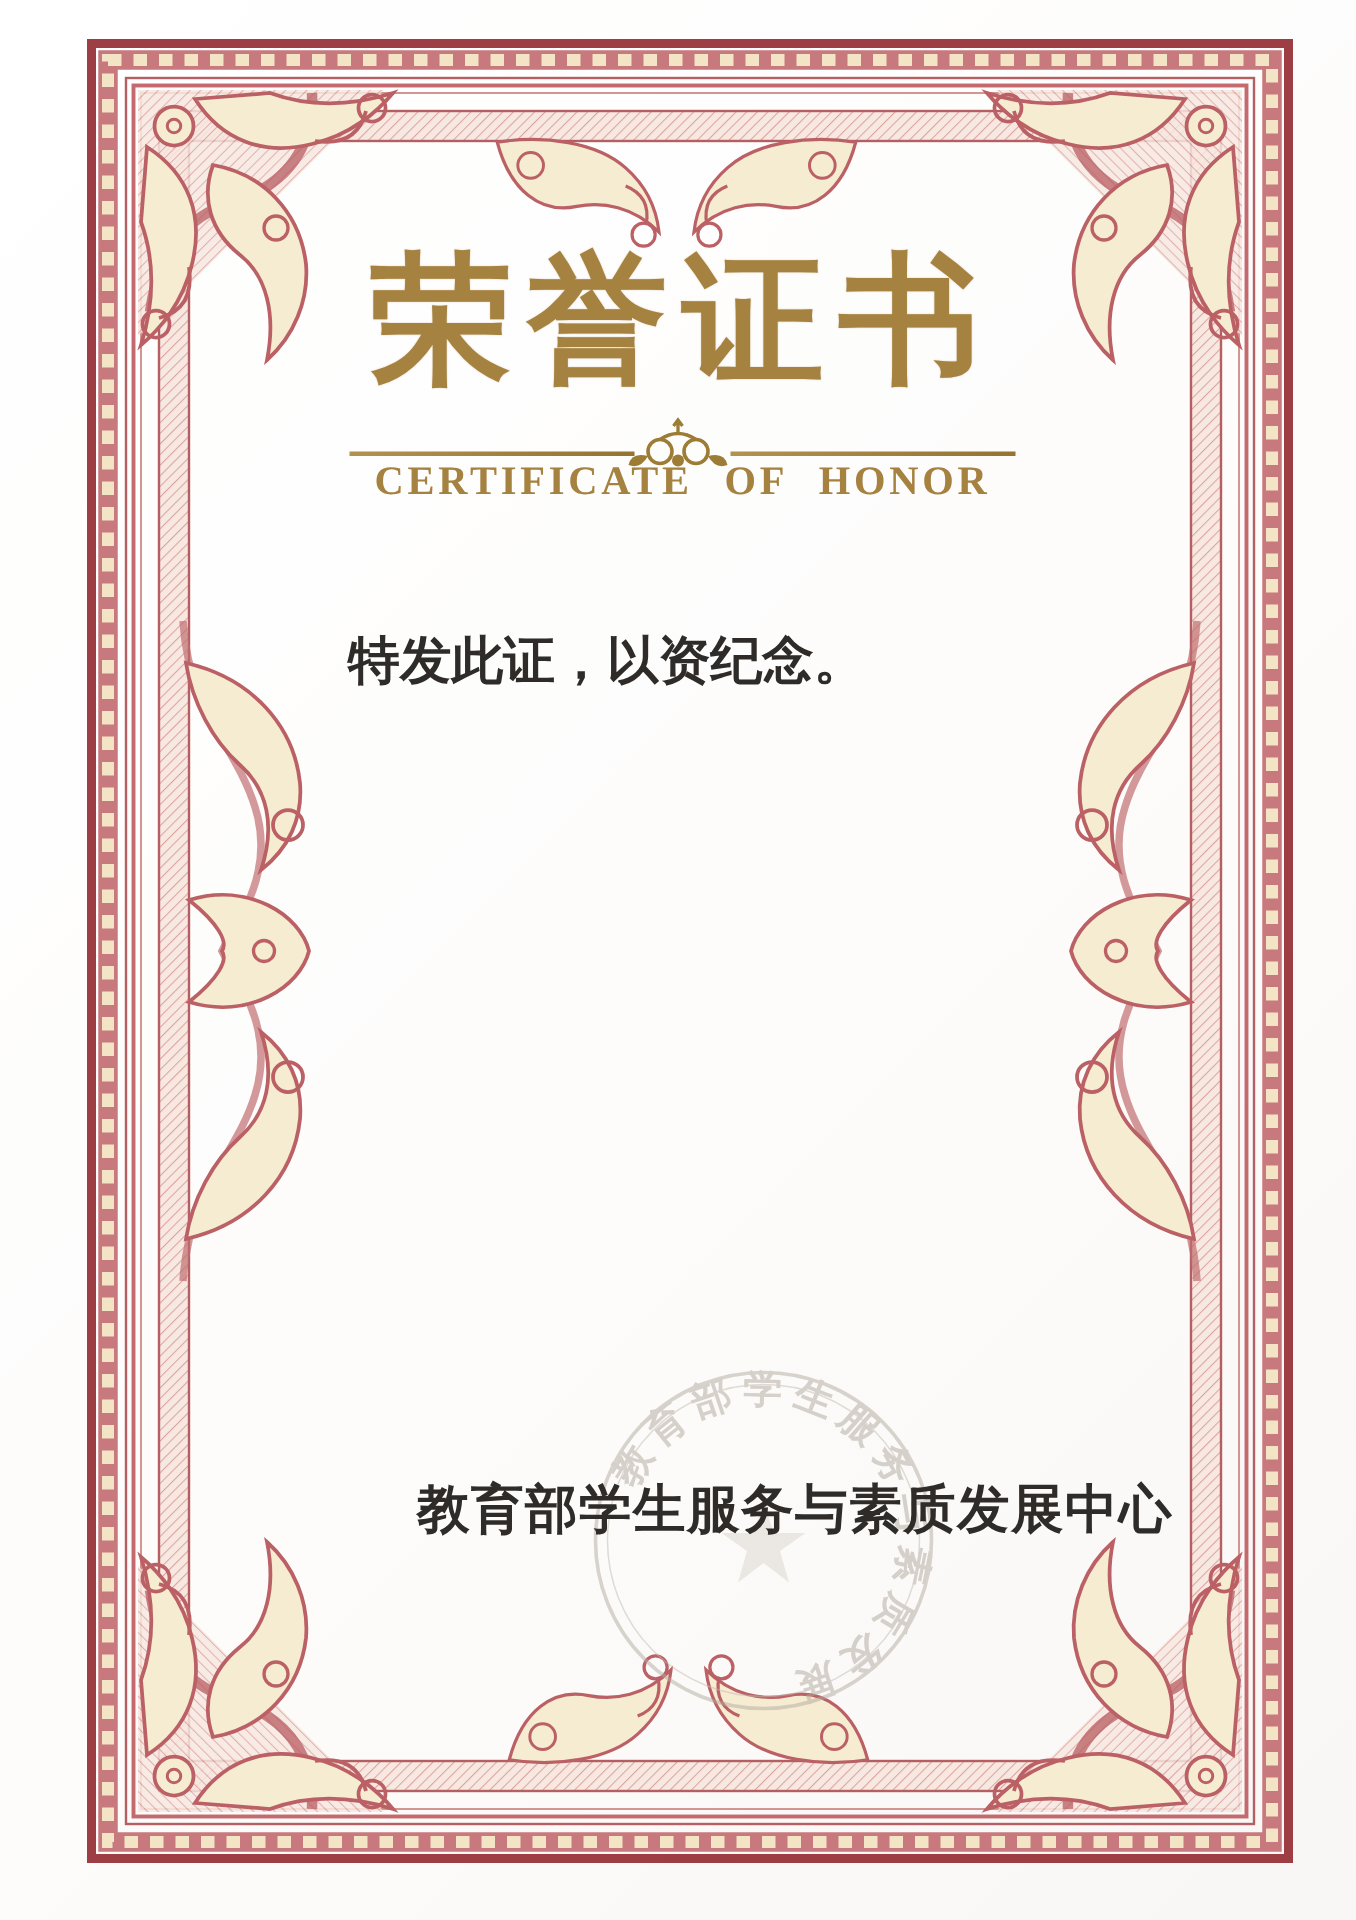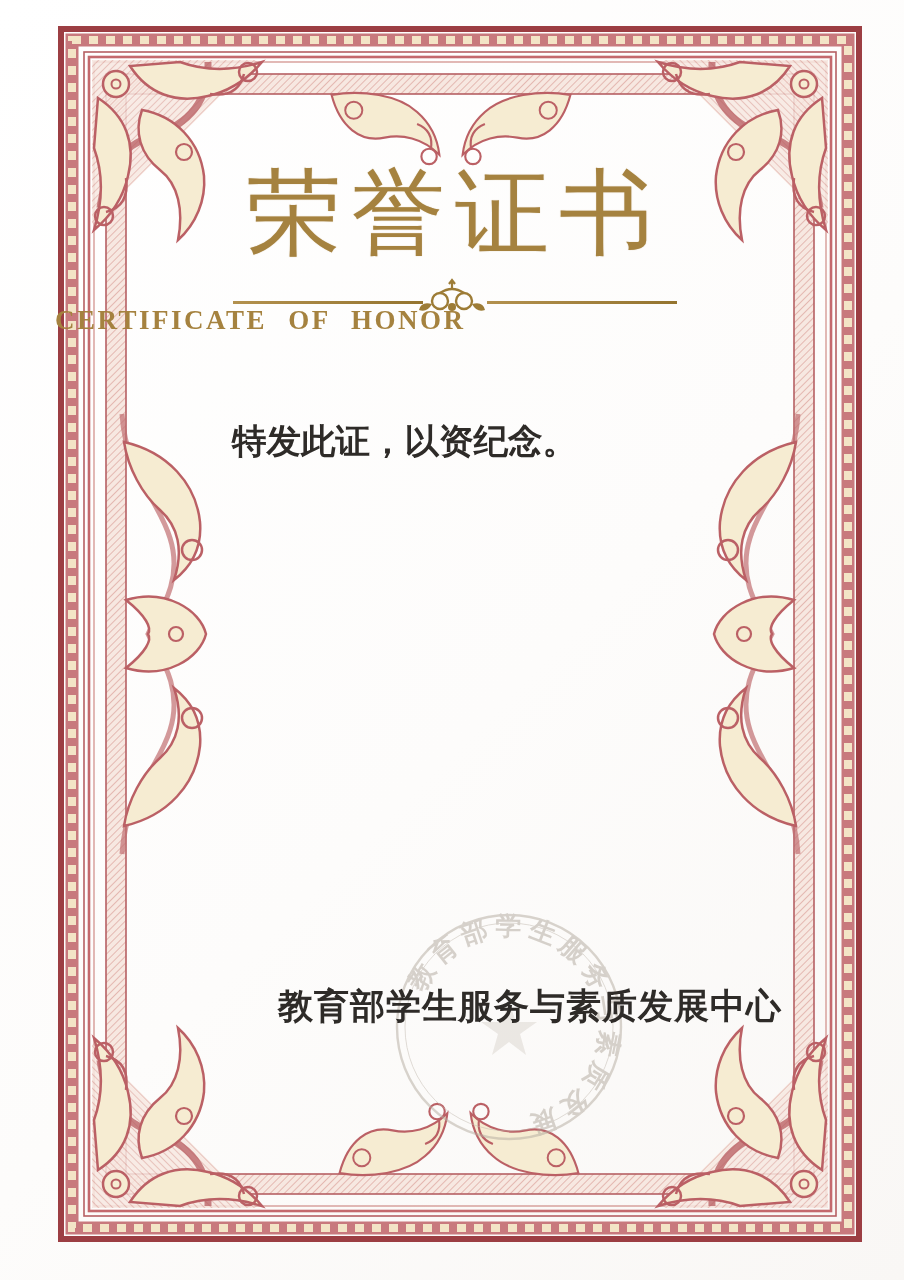--- a/index.html
+++ b/index.html
@@ -9,33 +9,33 @@
     background:linear-gradient(135deg,#ffffff 0%,#fdfcfb 55%,#f9f7f5 100%);
     overflow:hidden;
     font-family:"Liberation Serif","DejaVu Serif",serif;
   }
   
   .frame-svg{position:absolute;left:58px;top:26px;width:804px;height:1216px;}
   
   .title{
     position:absolute;left:55px;top:150px;width:800px;
     text-align:center;
-    font-size:94px;font-weight:normal;letter-spacing:10px;
+    font-size:94px;font-weight:bold;letter-spacing:10px;
     color:var(--gold,#a5823f);
     text-shadow:0 0 1px rgba(165,130,63,.55);
     white-space:nowrap;
   }
   .divider{position:absolute;left:0;top:289px;width:904px;height:34px;}
   .divider .bar{position:absolute;top:12px;height:3px;background:linear-gradient(90deg,#b3914e,#94742f);}
   .divider .bar.left{left:233px;width:190px;}
   .divider .bar.right{left:487px;width:190px;}
   .divider .orn{position:absolute;left:413px;top:-12px;}
   .subtitle{
     position:absolute;left:55px;top:305px;width:800px;
-    text-align:left;
+    text-align:center;
     font-size:27px;font-weight:bold;
     letter-spacing:2.5px;word-spacing:12px;
     color:var(--gold,#a5823f);
     white-space:nowrap;
   }
   
   .body-block{
     position:absolute;left:163px;top:404px;width:577px;
     font-size:34.5px;line-height:75px;
     color:var(--ink,#2e2b28);

